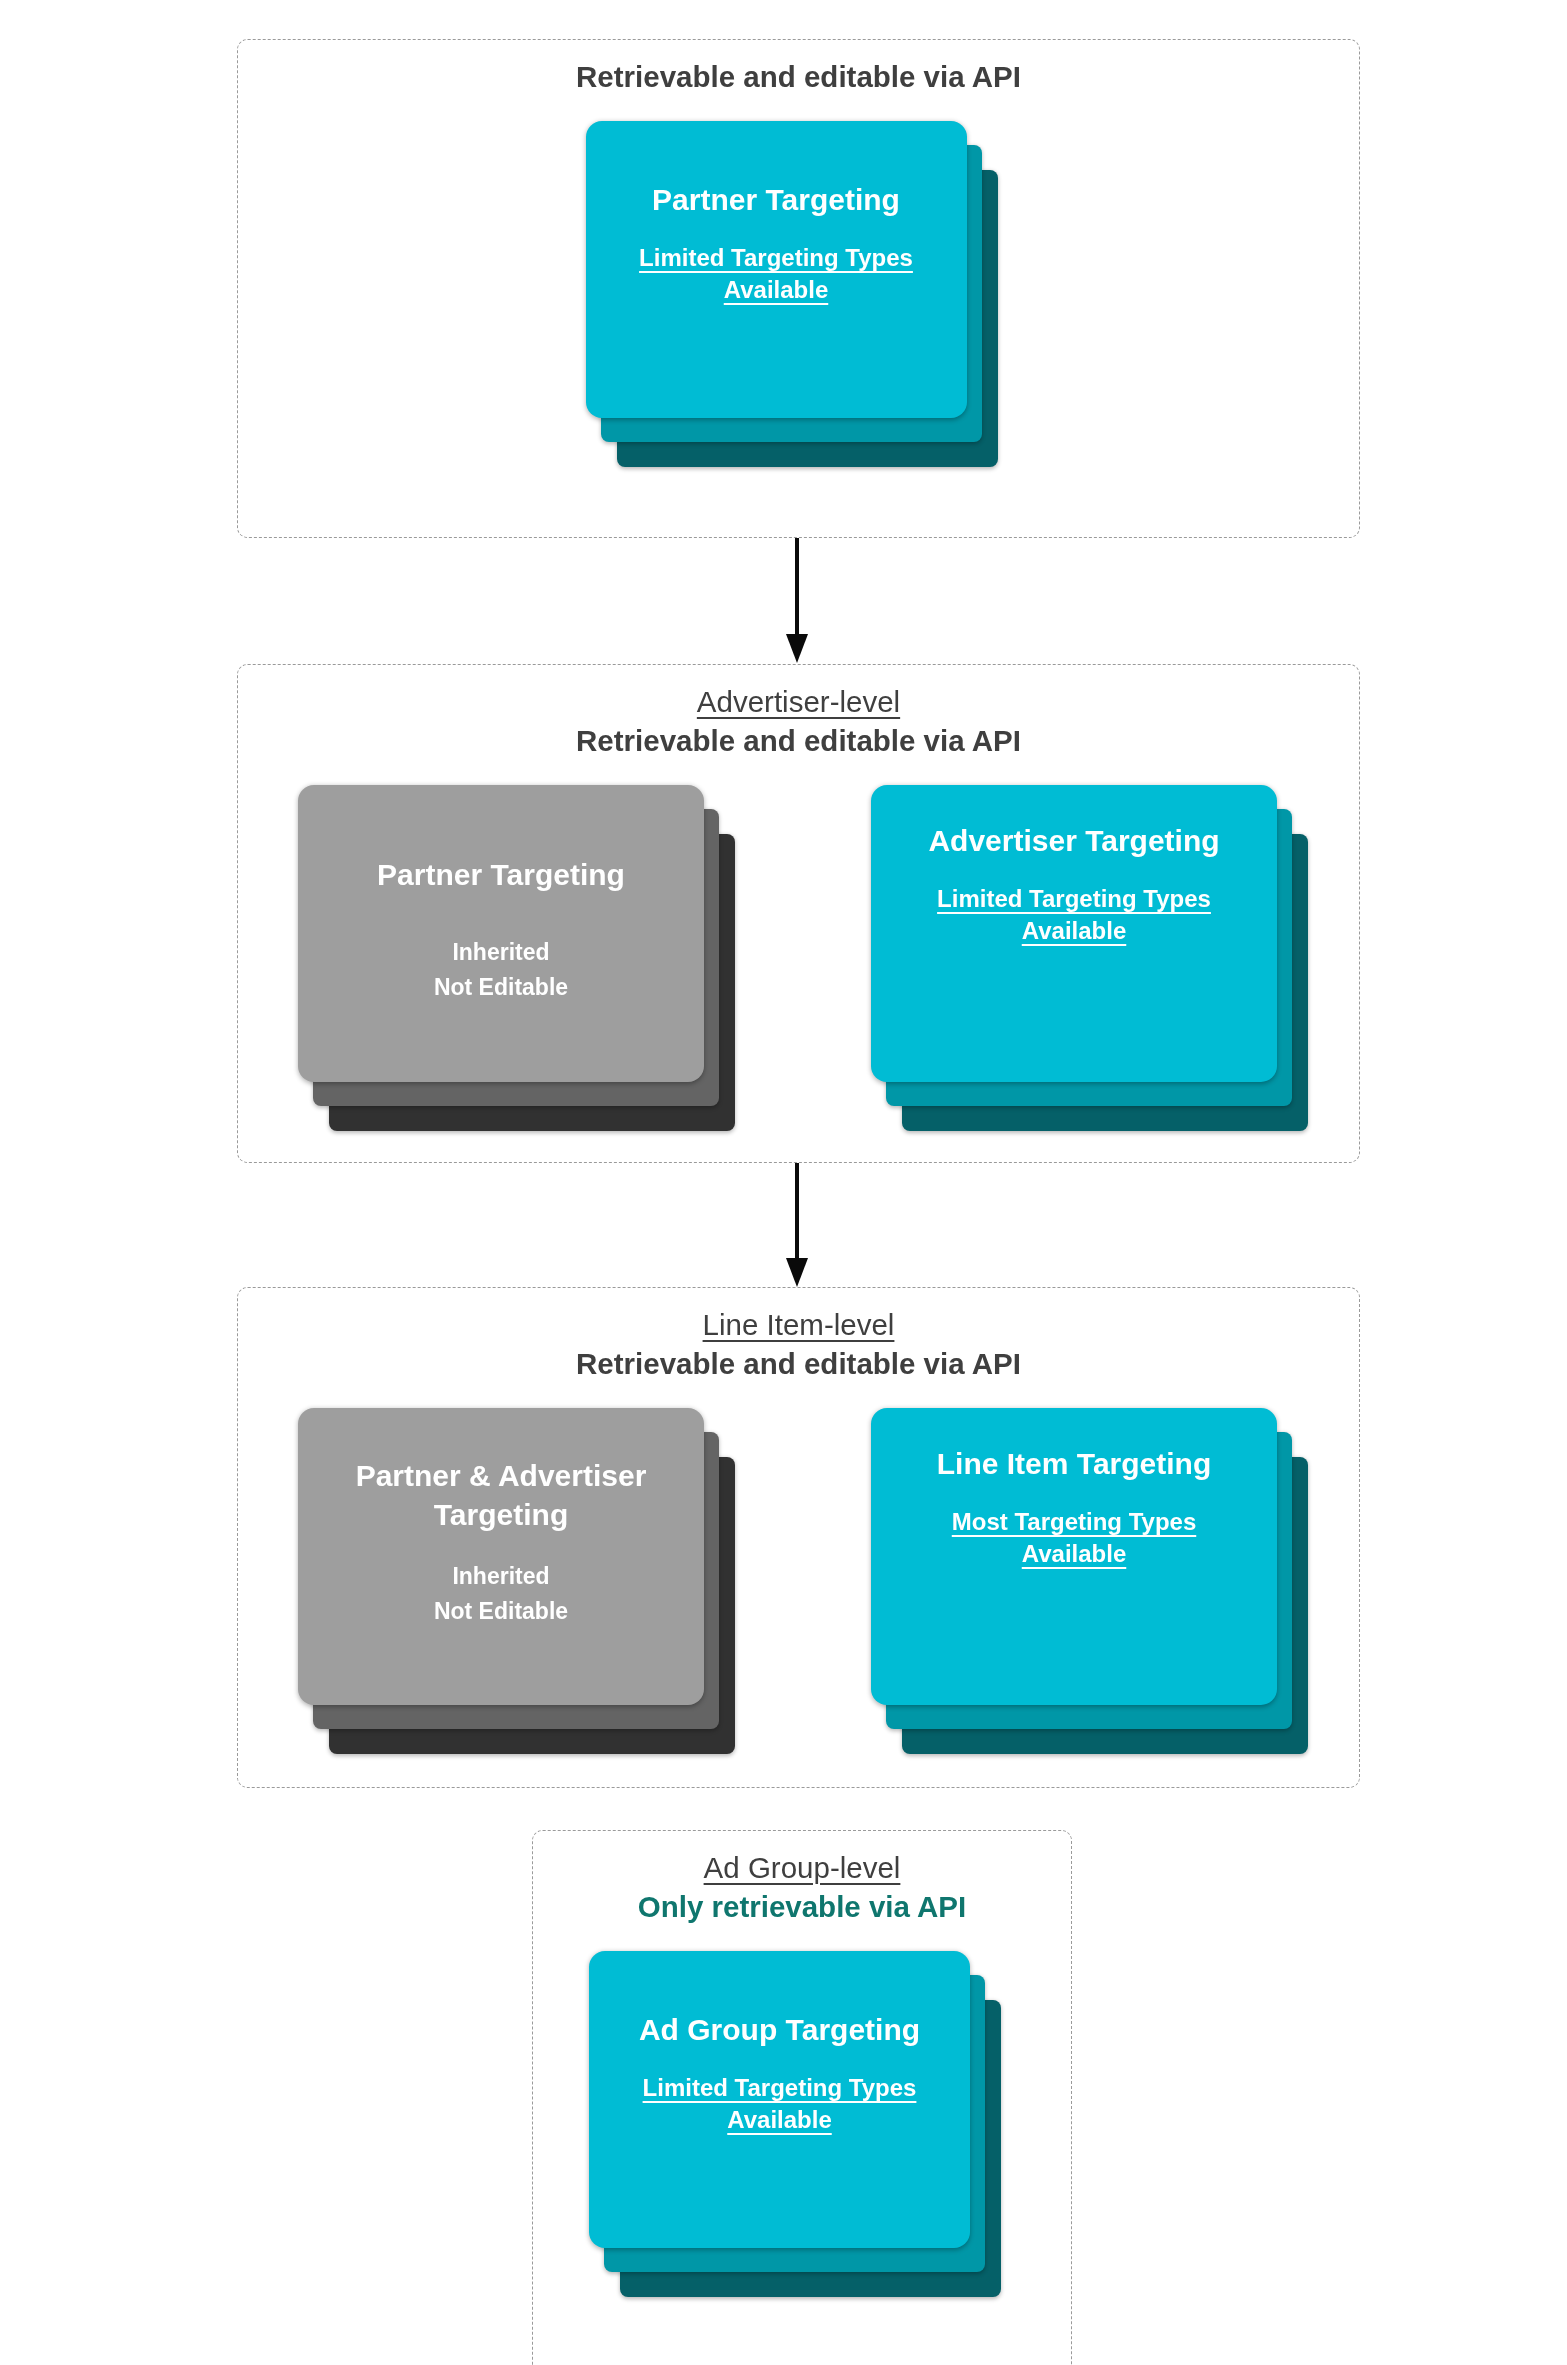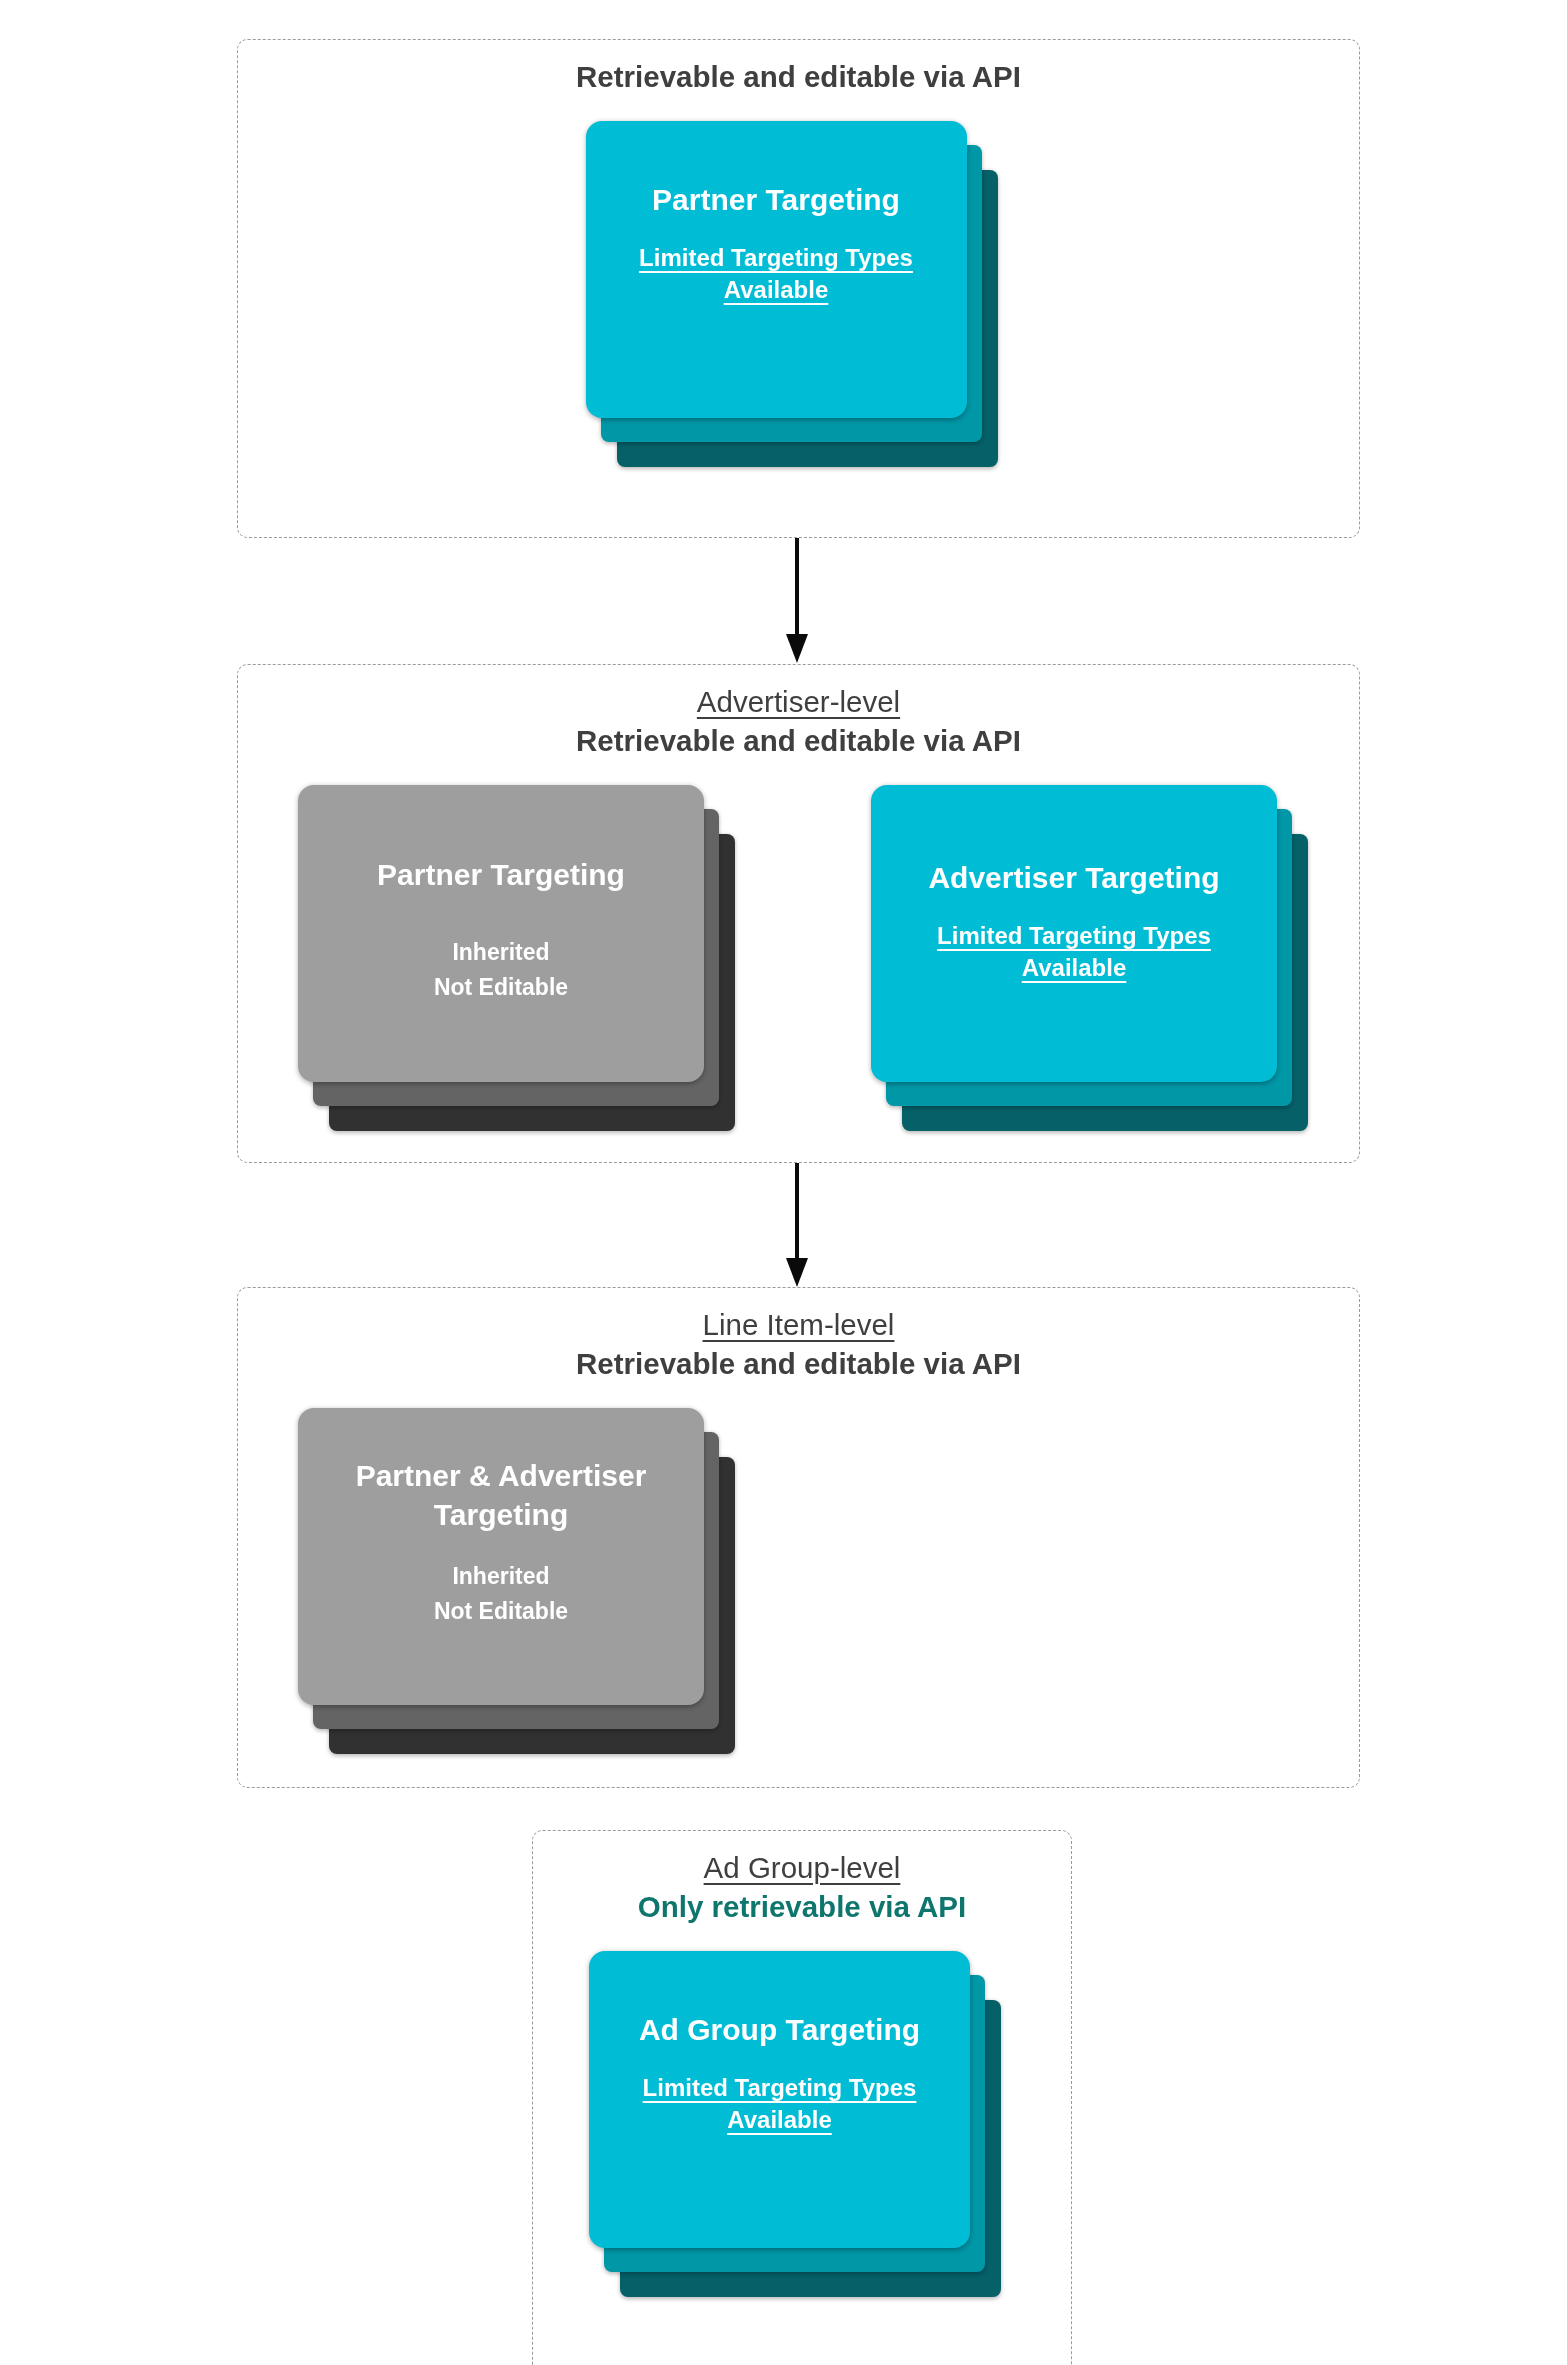--- a/index.html
+++ b/index.html
@@ -37,21 +37,21 @@
          display:flex;flex-direction:column;align-items:center;text-align:center;color:#ffffff;box-sizing:border-box;}
   .cyan .front{background:#00bcd4;}
   .gray .front{background:#9e9e9e;}
 
   .card-title{font-size:30px;line-height:39px;font-weight:700;max-width:357px;}
   .card-sub{font-size:24px;line-height:32px;font-weight:700;max-width:321px;margin-top:23px;
             text-decoration:underline;text-decoration-thickness:2.2px;text-underline-offset:5.4px;}
   .card-note{font-size:23px;line-height:35px;font-weight:700;}
   .notes{margin-top:41px;}
   .pt-single{padding-top:59px;}
-  .pt-paircyan{padding-top:73px;}
+  .pt-paircyan{padding-top:36px;}
   .pt-paygray{padding-top:70px;}
   .pt-graytall{padding-top:48px;}
   .pt-graytall .notes{margin-top:25px;}
 
   
   .arrow{position:absolute;left:782px;width:30px;display:flex;flex-direction:column;align-items:center;}
   .arrow.a1{top:538px;height:125px;}
   .arrow.a2{top:1163px;height:124px;}
   .arrow .shaft{width:3.6px;flex:1;background:#0a0a0a;}
   .arrow .head{width:0;height:0;border-left:11.6px solid transparent;border-right:11.6px solid transparent;border-top:29px solid #0a0a0a;}
@@ -125,20 +125,28 @@
         <div class="layer back"></div>
         <div class="layer mid"></div>
         <div class="front pt-graytall">
           <div class="card-title">Partner &amp; Advertiser Targeting</div>
           <div class="notes">
             <div class="card-note">Inherited</div>
             <div class="card-note">Not Editable</div>
           </div>
         </div>
       </div>
+      <div class="stack cyan">
+        <div class="layer back"></div>
+        <div class="layer mid"></div>
+        <div class="front pt-paircyan">
+          <div class="card-title">Line Item Targeting</div>
+          <div class="card-sub">Most Targeting Types Available</div>
+        </div>
+      </div>
     </div>
   </div>
 
   <div class="panel s4">
     <div class="hdr">
       <div class="lvl">Ad Group-level</div>
       <div class="sub red">Only retrievable via API</div>
     </div>
     <div class="cards single">
       <div class="stack cyan narrow">

